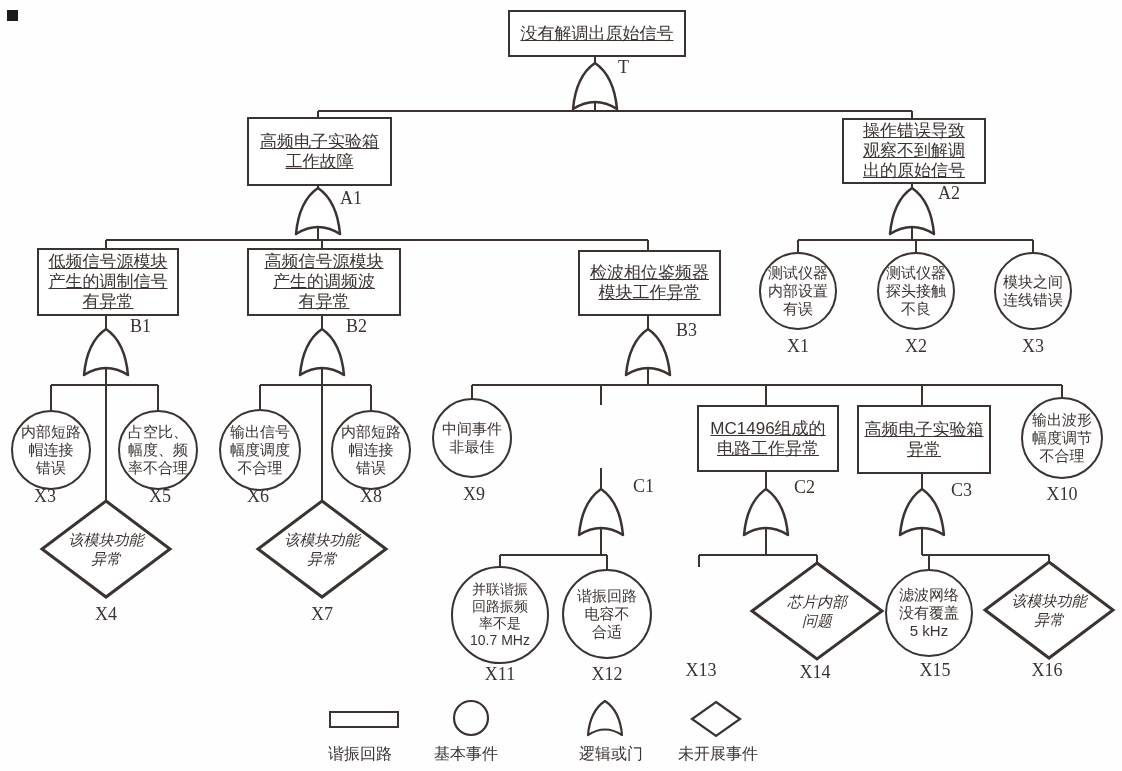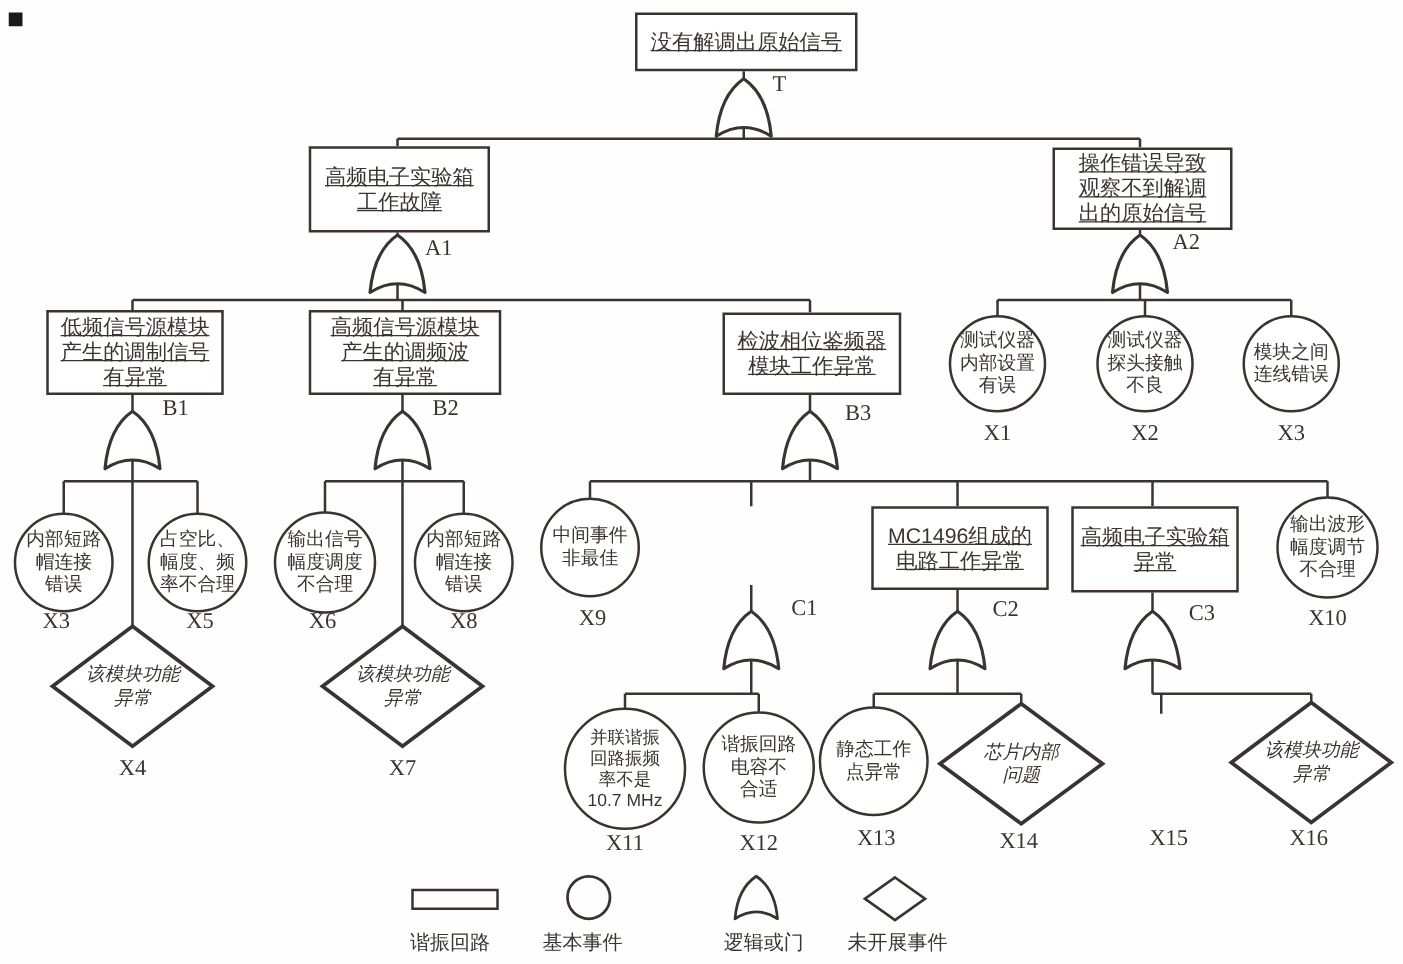--- a/index.html
+++ b/index.html
@@ -123,22 +123,23 @@
   <div class="circle-node" style="left:1021px;top:397px;width:82px;height:82px">输出波形
 幅度调节
 不合理</div>
   <div class="circle-node sm" style="left:451px;top:566px;width:98px;height:98px">并联谐振
 回路振频
 率不是
 10.7 MHz</div>
   <div class="circle-node" style="left:562px;top:569px;width:90px;height:90px">谐振回路
 电容不
 合适</div>
-  <div class="circle-node" style="left:655px;top:565px;width:88px;height:88px">静态工作
-点异常</div>
+  <div class="circle-node" style="left:885px;top:569px;width:88px;height:88px">滤波网络
+没有覆盖
+5 kHz</div>
 
   <div class="diamond-text" style="left:46px;top:519px;width:120px;height:60px">该模块功能
 异常</div>
   <div class="diamond-text" style="left:262px;top:519px;width:120px;height:60px">该模块功能
 异常</div>
   <div class="diamond-text" style="left:757px;top:581px;width:120px;height:60px">芯片内部
 问题</div>
   <div class="diamond-text" style="left:989px;top:580px;width:120px;height:60px">该模块功能
 异常</div>
 

